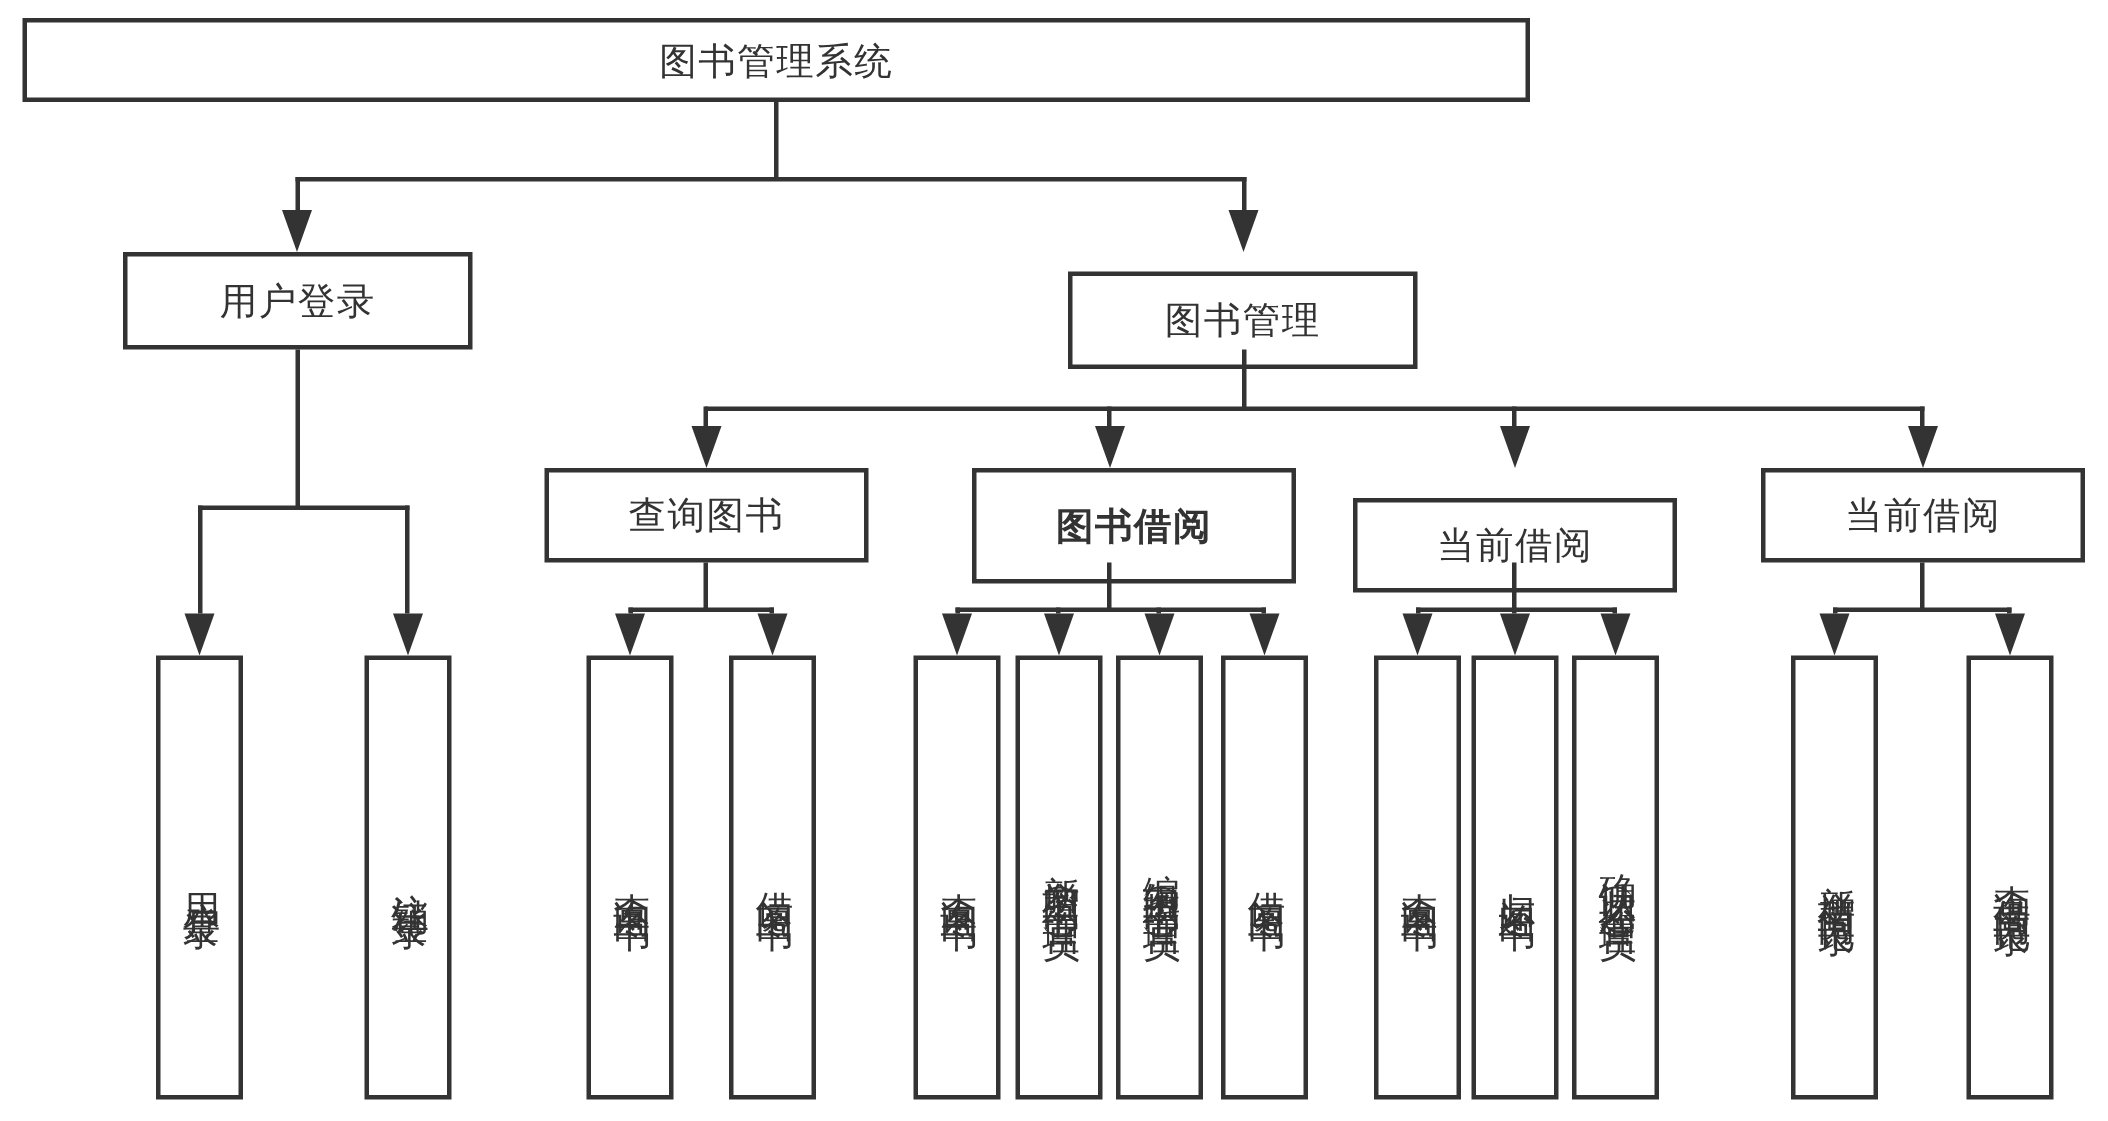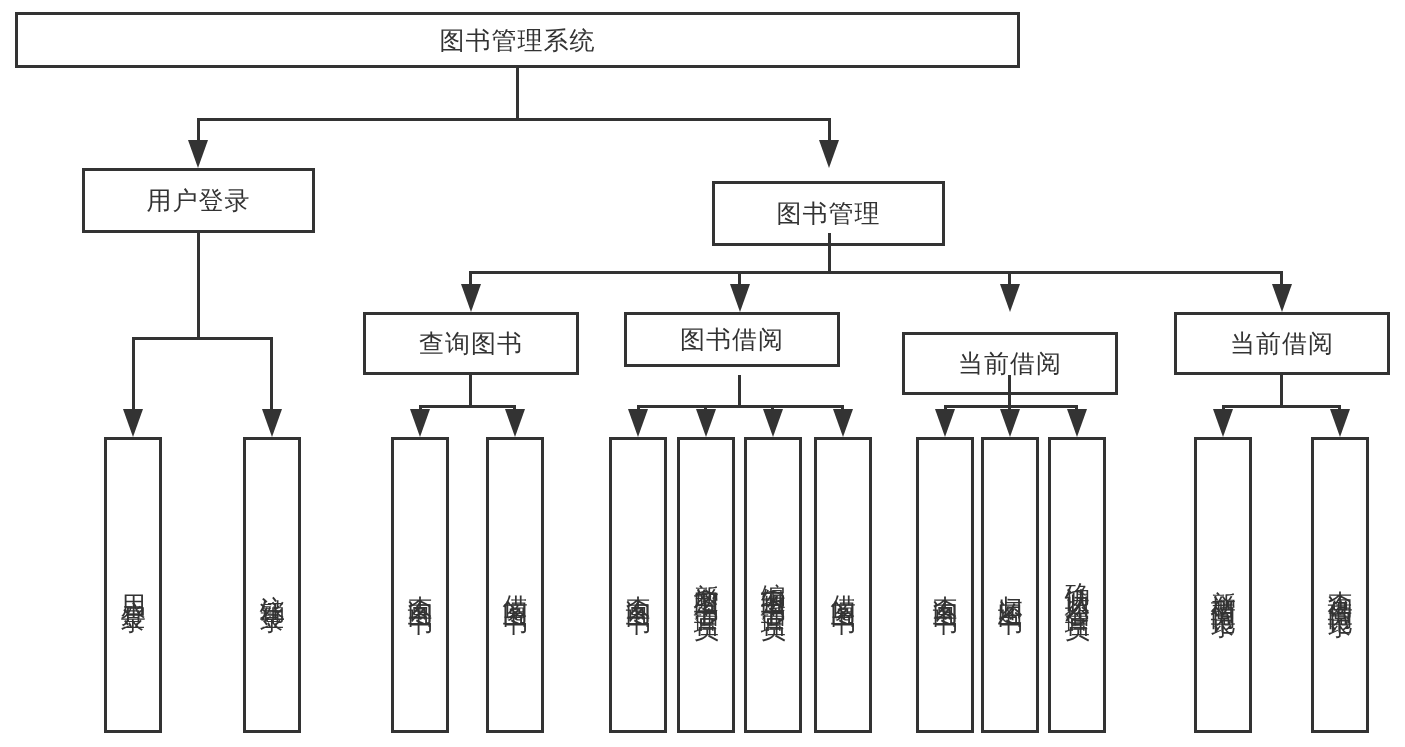--- a/index.html
+++ b/index.html
@@ -101,21 +101,21 @@
   <div class="vline" style="left:738px; top:271px; height:13px;"></div>
   <div class="arrow" style="left:730px; top:284px;"></div>
   <div class="vline" style="left:1008px; top:271px; height:13px;"></div>
   <div class="arrow" style="left:1000px; top:284px;"></div>
   <div class="vline" style="left:1280px; top:271px; height:13px;"></div>
   <div class="arrow" style="left:1272px; top:284px;"></div>
 
   <div class="box-h" style="left:363px; top:312px; width:216px; height:63px;">
     <span>查询图书</span>
   </div>
-  <div class="box-h" style="left:624px; top:312px; width:216px; height:55px;">
+  <div class="box-h" style="left:648px; top:312px; width:216px; height:77px;font-weight:bold;">
     <span>图书借阅</span>
   </div>
   <div class="box-h" style="left:902px; top:332px; width:216px; height:63px;">
     <span>当前借阅</span>
   </div>
   <div class="box-h" style="left:1174px; top:312px; width:216px; height:63px;">
     <span>当前借阅</span>
   </div>
 
   <div class="vline" style="left:469px; top:375px; height:32px;"></div>

